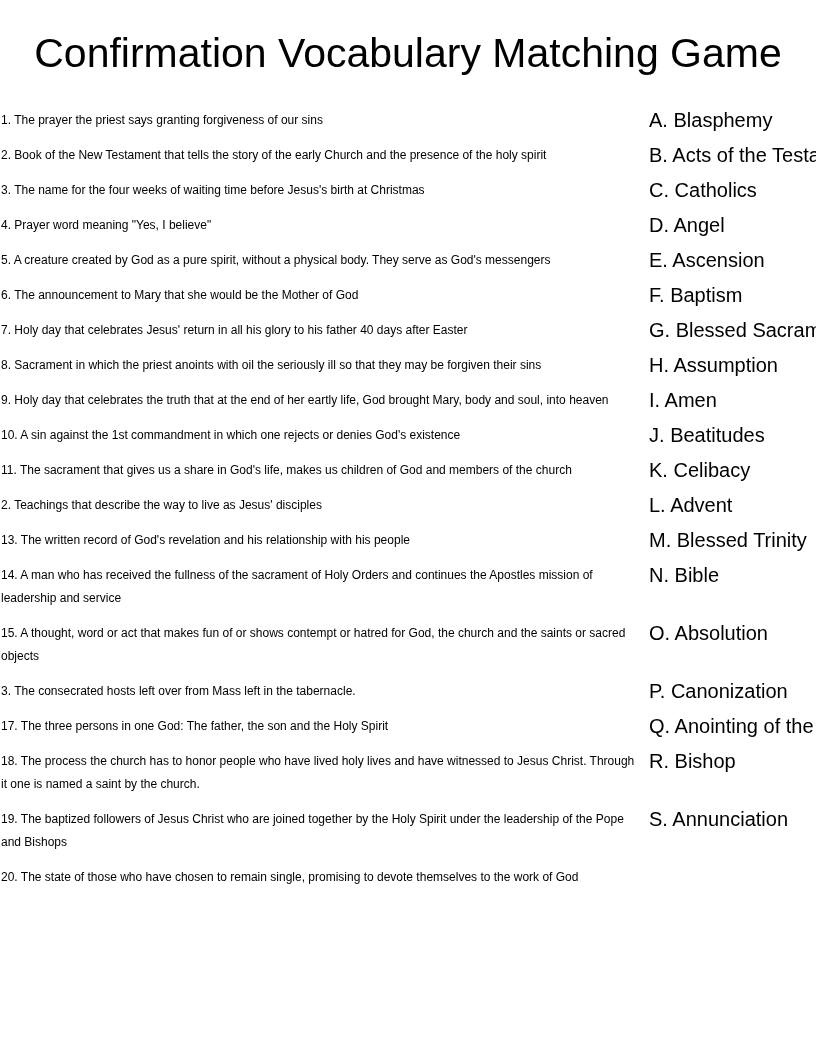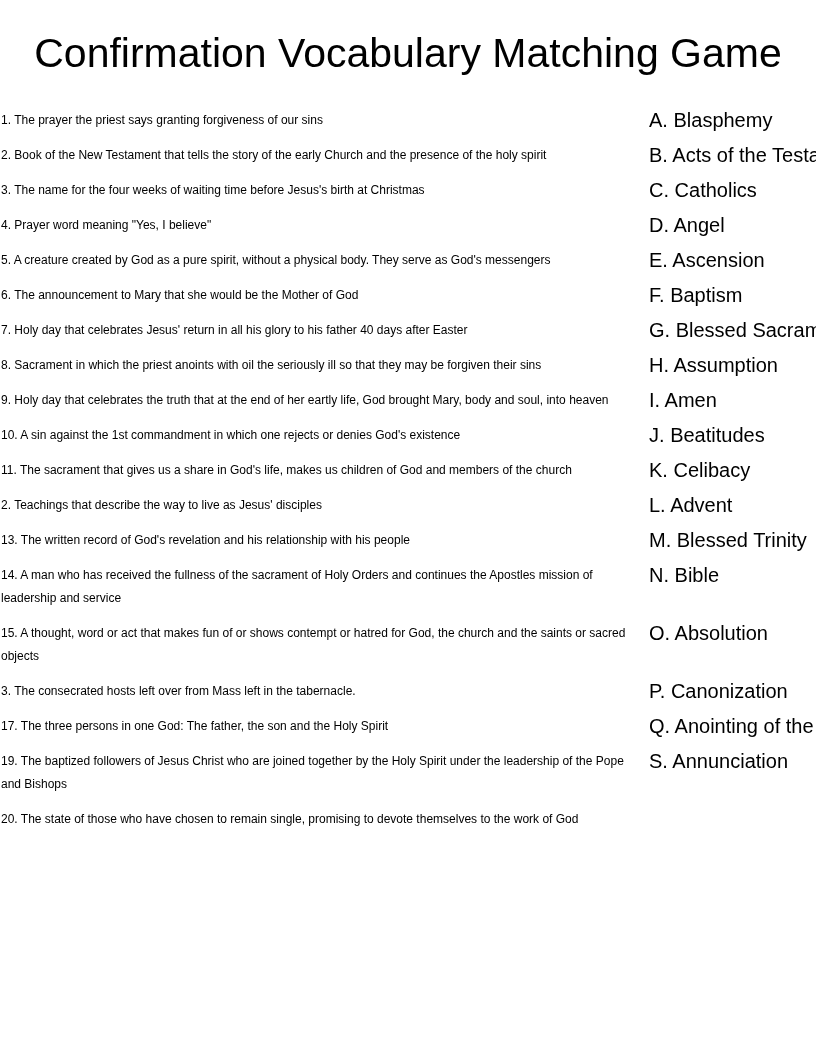--- a/index.html
+++ b/index.html
@@ -134,20 +134,24 @@
   <div class="row">
     <p class="def"><span>3.</span> <span>The consecrated hosts left over from Mass left in the tabernacle.</span></p>
     <p class="ans"><span>P.</span> <span>Canonization</span></p>
   </div>
 
   <div class="row">
     <p class="def"><span>17.</span> <span>The three persons in one God: The father, the son and the Holy Spirit</span></p>
     <p class="ans"><span>Q.</span> <span>Anointing of the sick</span></p>
   </div>
 
+  <div class="row">
+    <p class="def"><span>18.</span> <span>The process the church has to honor people who have lived holy lives and have witnessed to Jesus Christ. Through it one is named a saint by the church.</span></p>
+    <p class="ans"><span>R.</span> <span>Bishop</span></p>
+  </div>
 
   <div class="row">
     <p class="def"><span>19.</span> <span>The baptized followers of Jesus Christ who are joined together by the Holy Spirit under the leadership of the Pope and Bishops</span></p>
     <p class="ans"><span>S.</span> <span>Annunciation</span></p>
   </div>
 
   <div class="row">
     <p class="def"><span>20.</span> <span>The state of those who have chosen to remain single, promising to devote themselves to the work of God</span></p>
   </div>
 </div>

